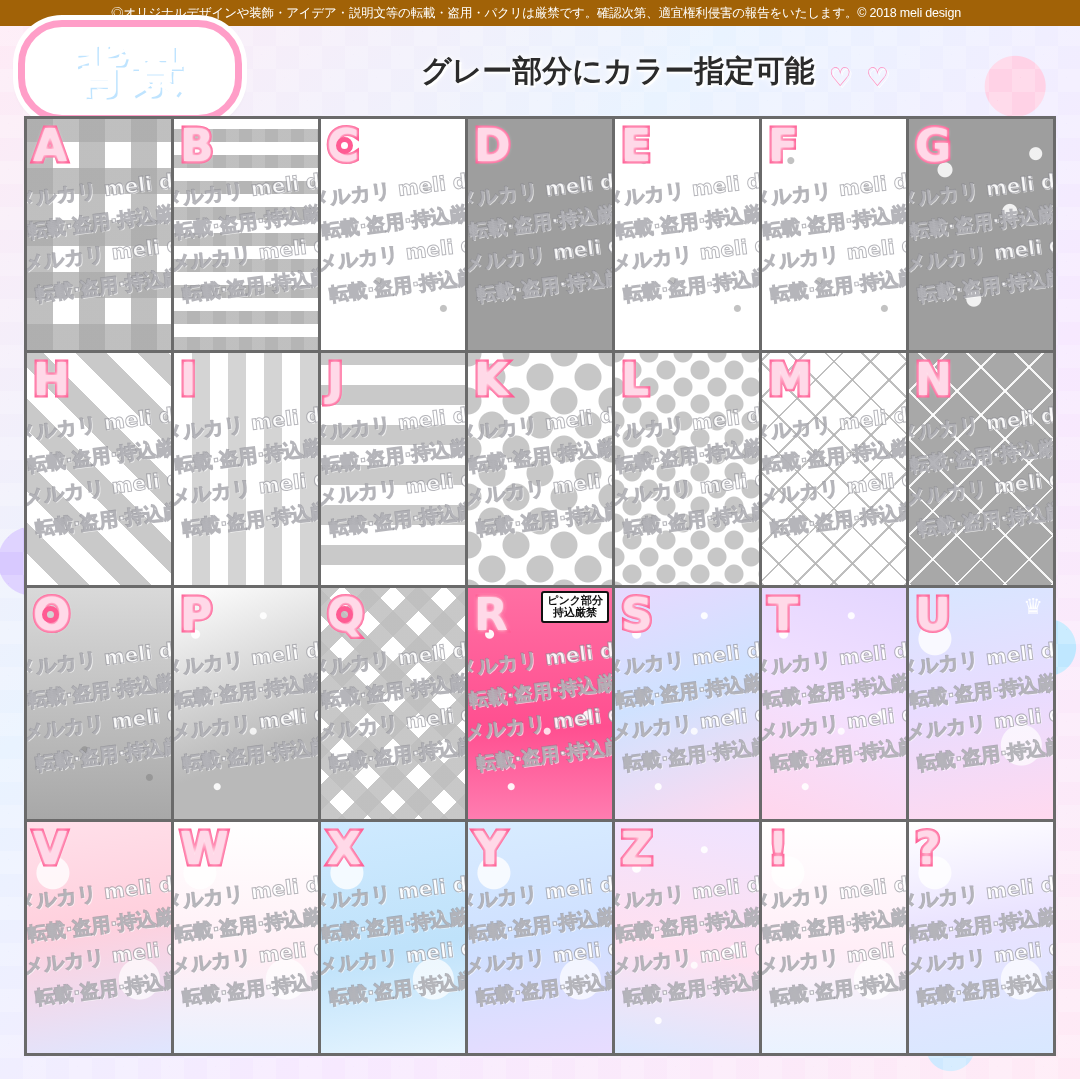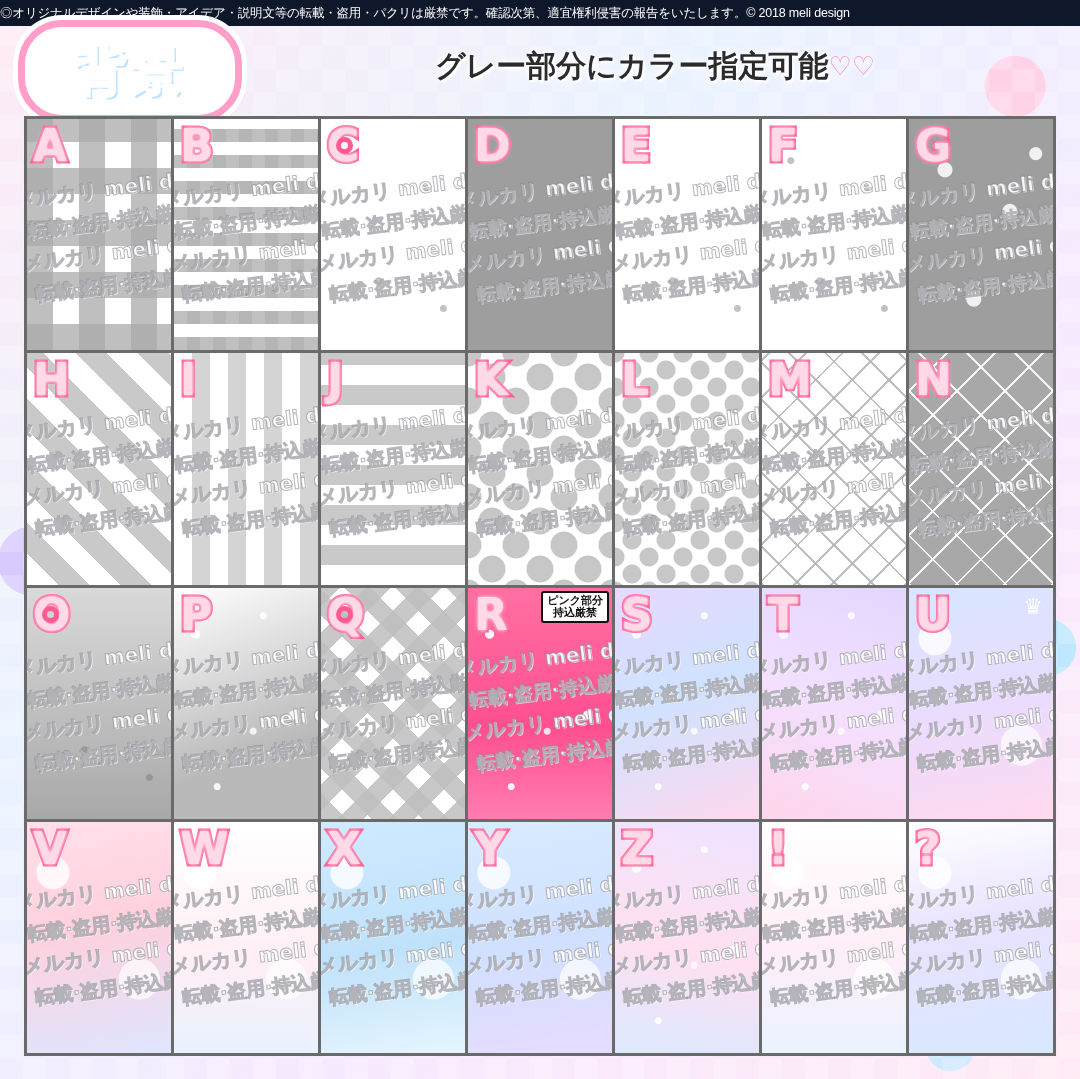--- a/index.html
+++ b/index.html
@@ -25,22 +25,22 @@
     content:"";position:absolute;inset:0;
     background-image:
       linear-gradient(45deg, rgba(255,255,255,.55) 25%, transparent 25%, transparent 75%, rgba(255,255,255,.55) 75%),
       linear-gradient(45deg, rgba(255,255,255,.55) 25%, transparent 25%, transparent 75%, rgba(255,255,255,.55) 75%);
     background-size:46px 46px;background-position:0 0,23px 23px;opacity:.35;
   }
 
   
   .copy-strip{
     position:absolute;top:0;left:0;width:1080px;height:26px;
-    background:#0f172a;color:#fff;
-    font-size:12.5px;line-height:26px;text-align:left;
+    background:#a16207;color:#fff;
+    font-size:12.5px;line-height:26px;text-align:center;
     padding-right:8px;box-sizing:border-box;white-space:nowrap;
     letter-spacing:-.2px;
   }
 
   
   .header{position:absolute;top:26px;left:0;width:1080px;height:80px;}
 
   .title-badge{
     position:absolute;left:18px;top:-6px;width:210px;height:88px;
     display:flex;align-items:center;justify-content:center;
@@ -52,21 +52,21 @@
     font-size:52px;font-weight:bold;color:#8fd0ff;
     -webkit-text-stroke:3px #ffffff;
     text-shadow:
       3px 3px 0 #bfe4ff, -1px -1px 0 #ffffff,
       0 0 6px #ffffff;
     letter-spacing:4px;
   }
 
   .header-note{
     position:absolute;left:250px;top:14px;width:810px;height:52px;
-    display:flex;align-items:center;justify-content:center;
+    display:flex;align-items:flex-end;justify-content:center;gap:14px;
     font-size:30px;font-weight:bold;color:#2b2b2b;
     font-family:"DejaVu Sans", sans-serif;
     text-shadow:0 0 6px #fff,0 0 10px #fff,2px 2px 0 #fff;
     white-space:nowrap;
   }
   .header-note .heart{color:#ff8fc0;font-size:26px;}
 
   
   .grid{
     position:absolute;left:24px;top:116px;

